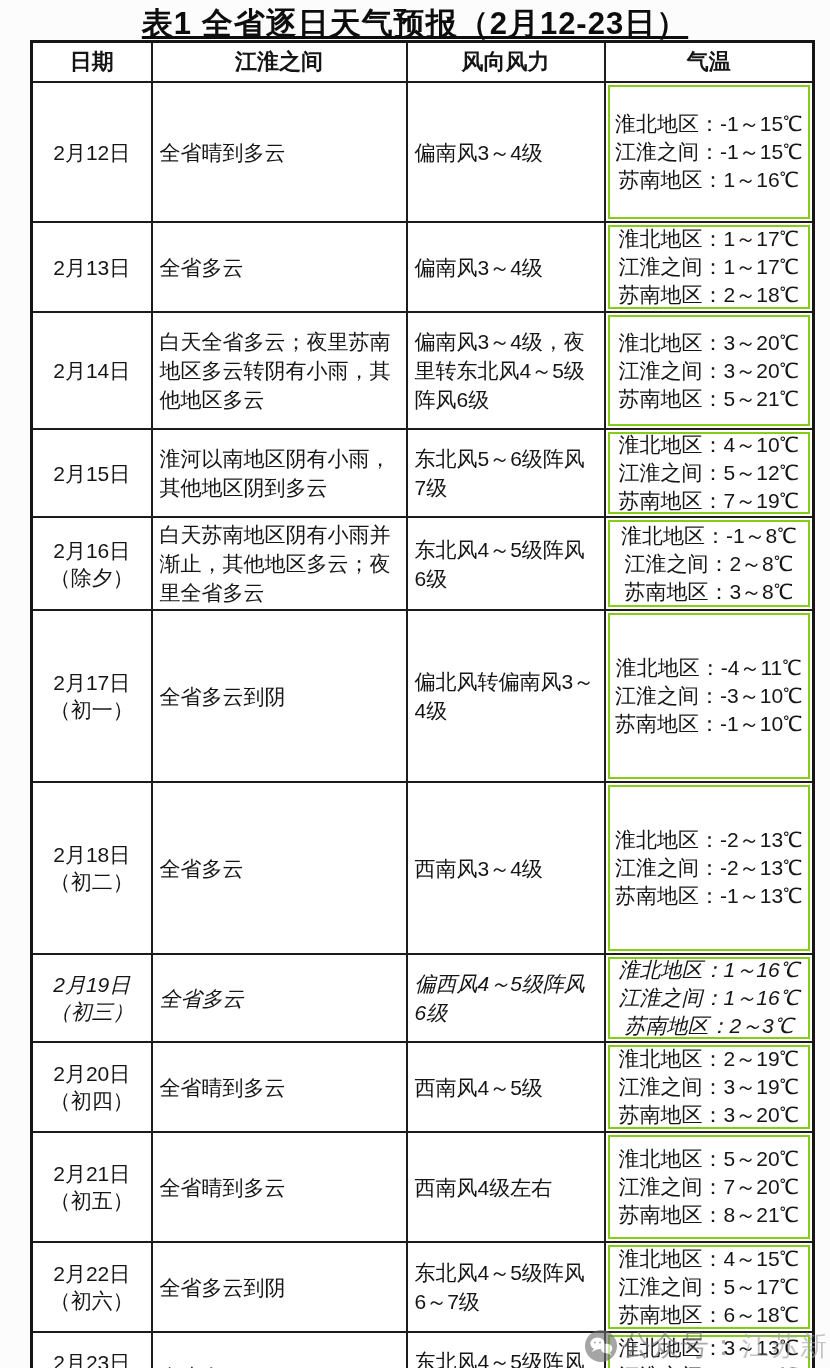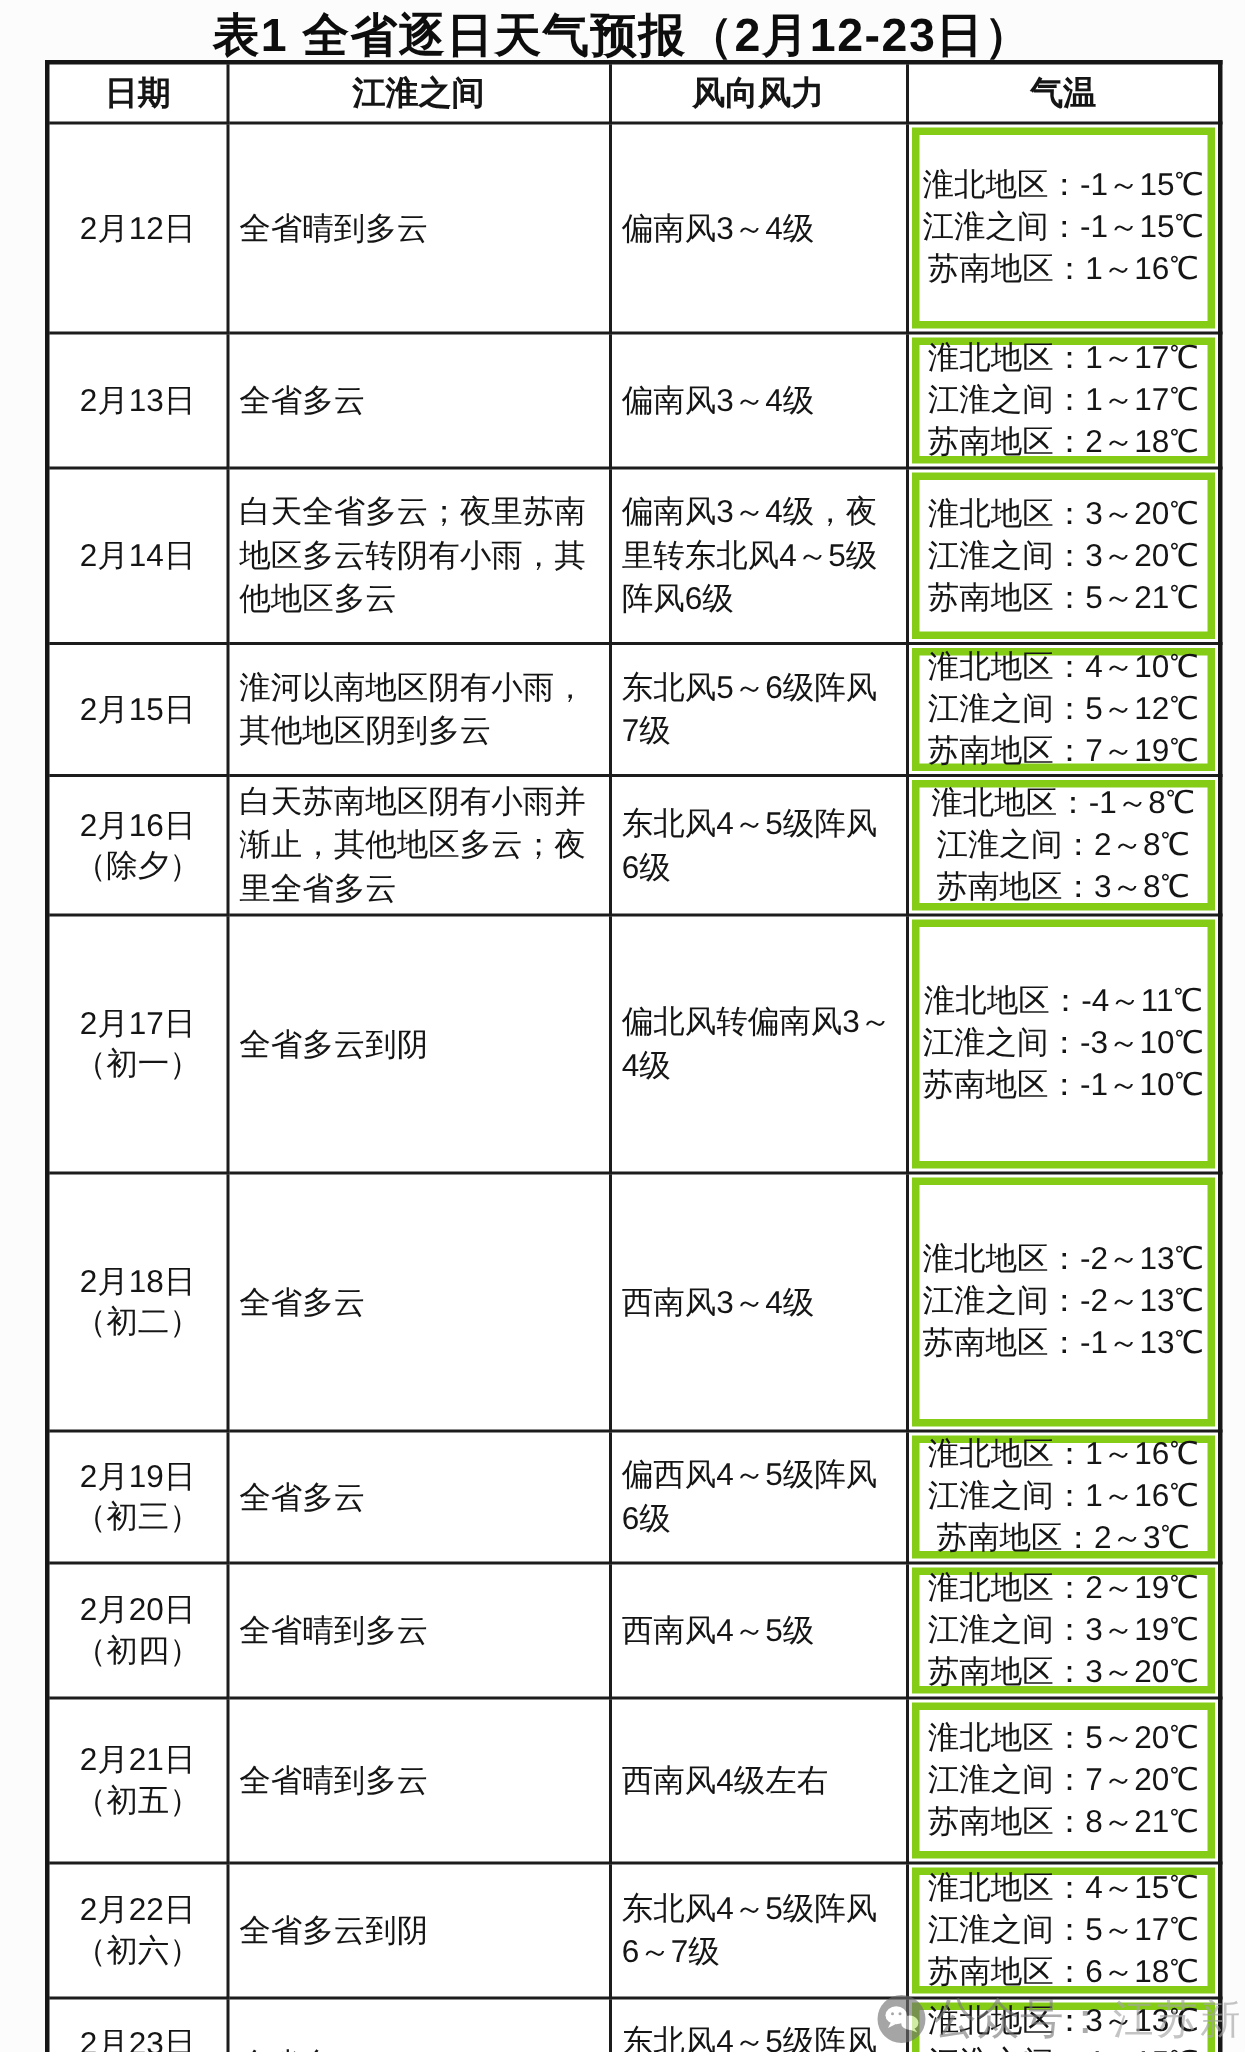--- a/index.html
+++ b/index.html
@@ -17,20 +17,21 @@
   }
   .page-title {
     margin: 0;
     padding-top: 3px;
     text-align: center;
     font-size: 31px;
     font-weight: bold;
     letter-spacing: 1px;
     color: #0d0d0d;
     white-space: nowrap;
+    text-decoration: underline;
   }
   table.forecast {
     position: absolute;
     left: 30px;
     top: 40px;
     width: 782px;
     border-collapse: collapse;
     table-layout: fixed;
     background: #ffffff;
     border: 3px solid #161616;
@@ -64,21 +65,21 @@
     padding: 14px 7px;
     line-height: 29px;
   }
   td.c-temp {
     position: relative;
     padding: 0;
   }
   .temp-box {
     position: absolute;
     top: 2px; left: 2px; right: 2px; bottom: 2px;
-    border: 5px solid #84cc16;
+    border: 2px solid #84cc16;
     display: flex;
     flex-direction: column;
     justify-content: center;
     align-items: center;
     text-align: center;
   }
   .temp-line {
     line-height: 28px;
     padding: 0 2px;
     width: 100%;
@@ -224,21 +225,21 @@
           <td class="c-weather">全省多云</td>
           <td class="c-wind">西南风3～4级</td>
           <td class="c-temp">
             <div class="temp-box">
               <div class="temp-line">淮北地区：-2～13℃</div>
               <div class="temp-line">江淮之间：-2～13℃</div>
               <div class="temp-line">苏南地区：-1～13℃</div>
             </div>
           </td>
         </tr>
-        <tr style="height: 70px;">
+        <tr style="height: 70px; font-style: italic;">
           <td class="c-date">
             <div>2月19日</div>
             <div>（初三）</div>
           </td>
           <td class="c-weather">全省多云</td>
           <td class="c-wind">偏西风4～5级阵风6级</td>
           <td class="c-temp">
             <div class="temp-box">
               <div class="temp-line">淮北地区：1～16℃</div>
               <div class="temp-line">江淮之间：1～16℃</div>

